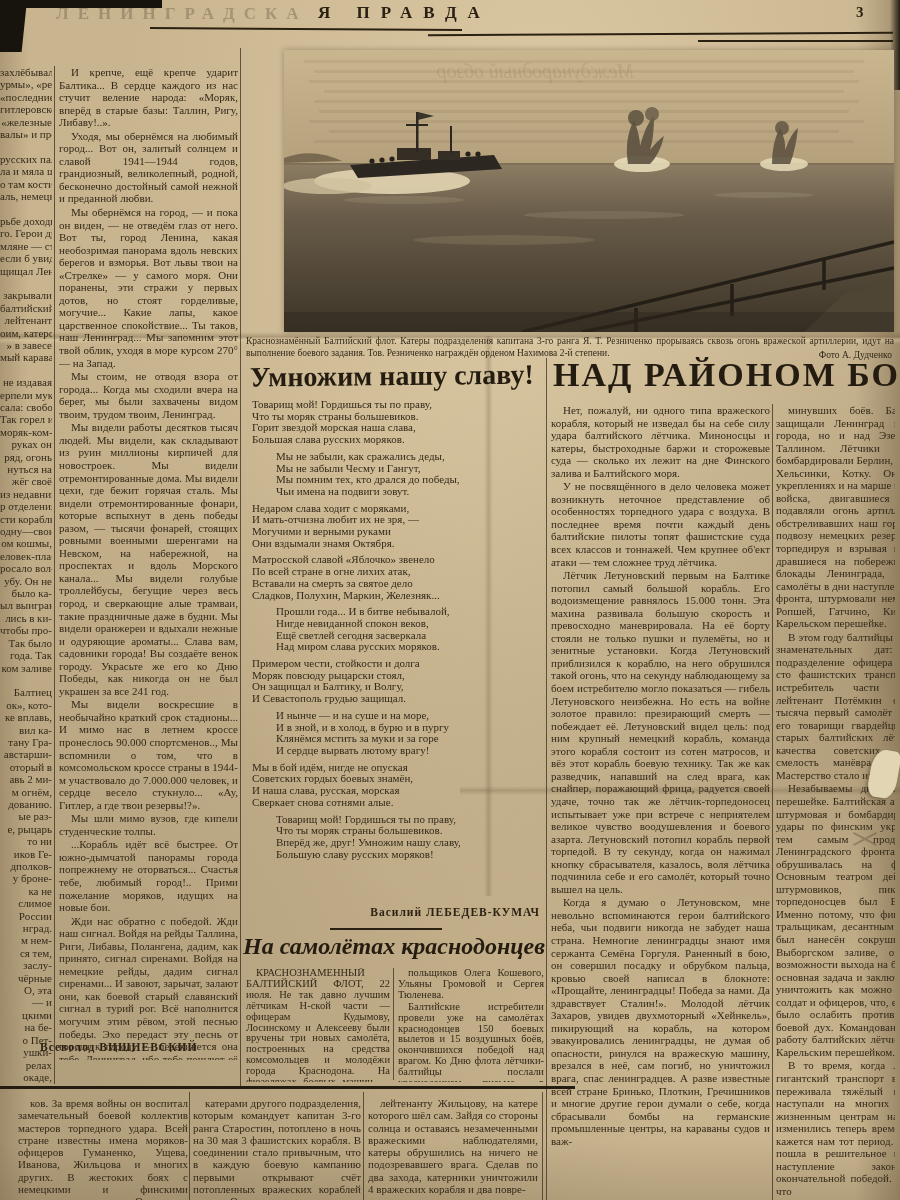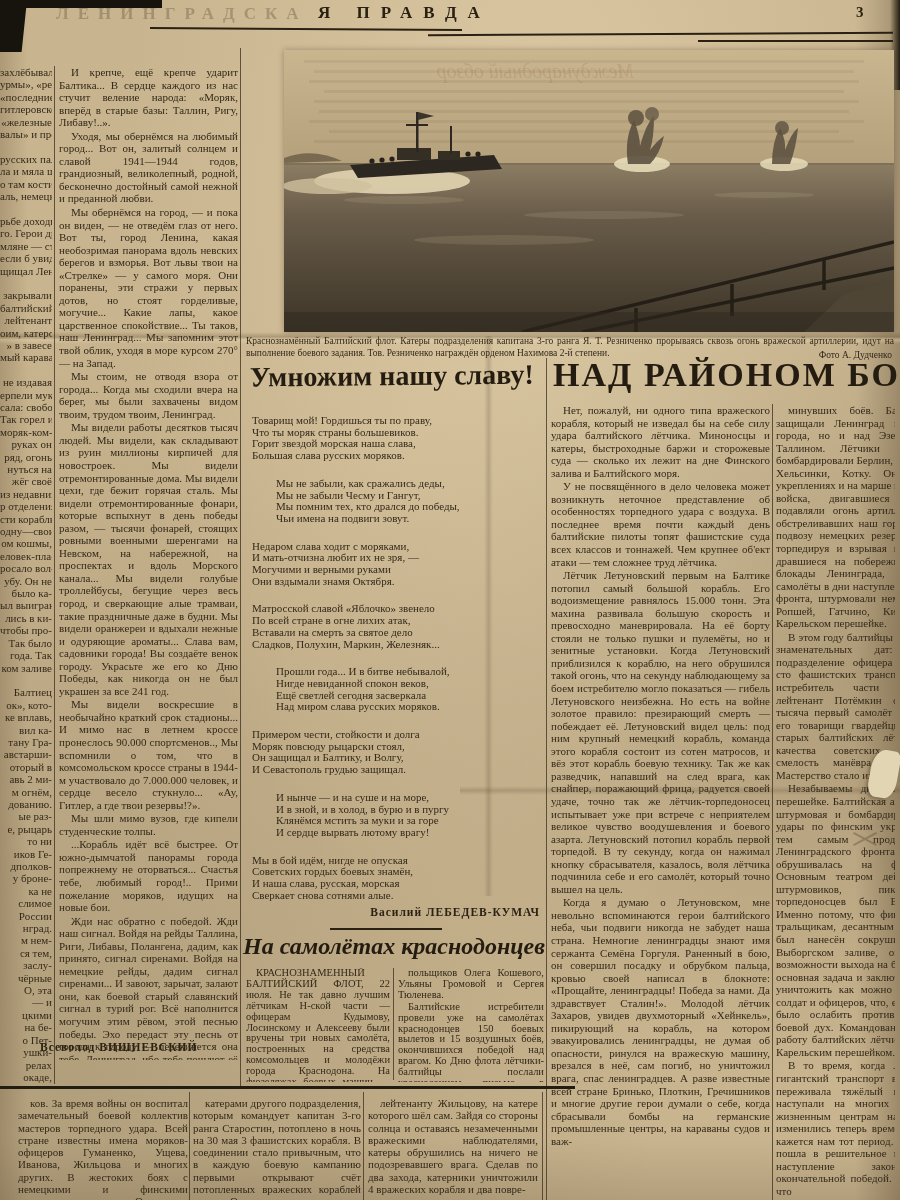--- a/index.html
+++ b/index.html
@@ -63,21 +63,21 @@
   
   .photo{position:absolute;left:284px;top:50px;width:610px;height:282px;box-shadow:0 0 6px rgba(70,55,35,0.4);}
   .caption{position:absolute;left:246px;top:335px;width:648px;height:27px;
     font-size:9.5px;line-height:12px;text-align:justify;color:#33291a;}
   .caption .credit{position:absolute;right:2px;bottom:1px;background:transparent;}
 
   
   .poem-title{position:absolute;left:250px;top:360px;width:296px;font-size:28px;font-weight:bold;
     white-space:nowrap;color:#241c10;transform:rotate(-0.6deg);}
   .poem-body{position:absolute;left:250px;top:399px;width:295px;height:512px;overflow:hidden;}
-  .stanza{margin:16px 0 5px 2px;}
+  .stanza{margin:0 0 5px 2px;}
   .stanza.indent{margin-left:26px;}
   .pline{font-size:11px;line-height:11.7px;white-space:nowrap;color:#342a1a;}
   .poem-author{position:absolute;left:250px;top:906px;width:290px;text-align:right;}
   .poem-rule{position:absolute;left:330px;top:928px;width:112px;height:2px;background:#2a2113;}
 
   
   .battle-title{position:absolute;left:553px;top:356px;width:345px;font-size:34px;font-weight:bold;
     letter-spacing:2px;white-space:nowrap;color:#241c10;}
   .battle-col1{left:551px;top:404px;width:219px;height:796px;}
   .battle-col2{left:776px;top:404px;width:119px;height:796px;}

